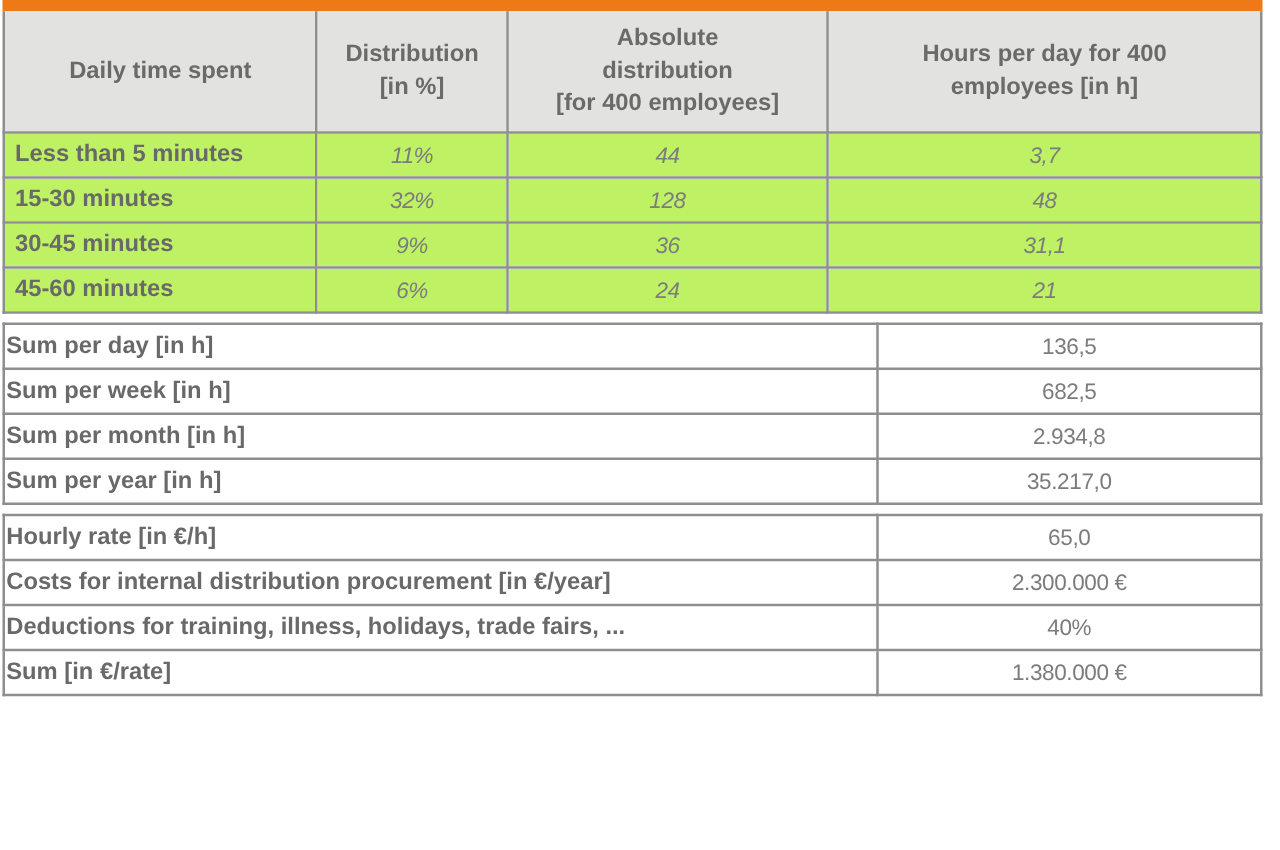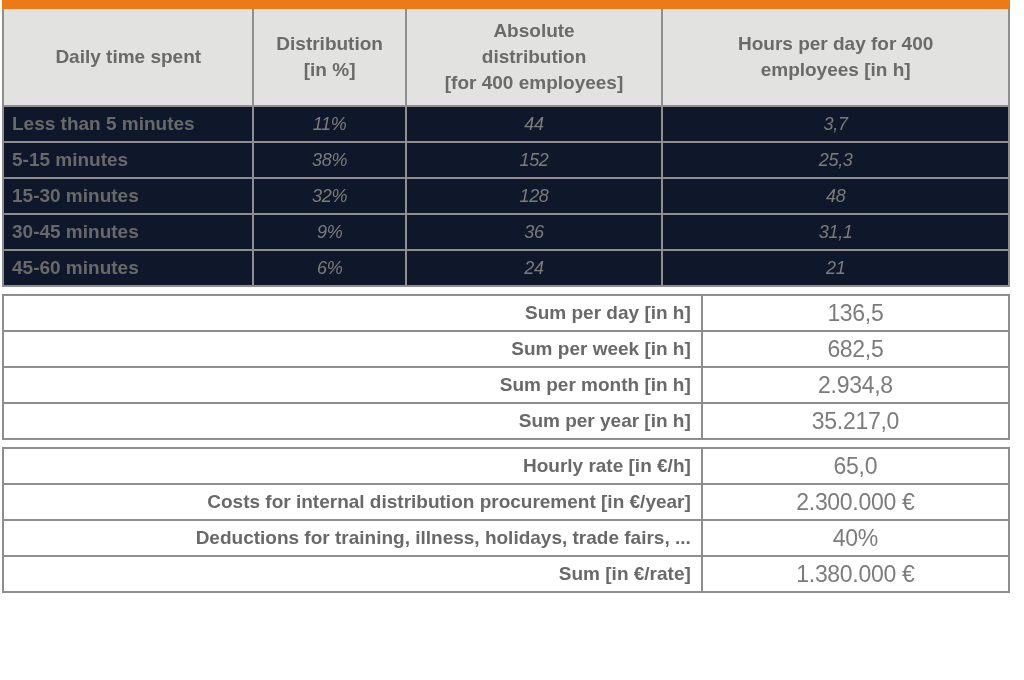--- a/index.html
+++ b/index.html
@@ -41,21 +41,21 @@
     line-height: 26px;
     text-align: center;
     vertical-align: middle;
     white-space: pre-line;
     height: 97px;
     border-top: none;
     padding: 2px 6px;
   }
   table.main td {
     height: 36px;
-    background: #0f172a;
+    background: #bef264;
     vertical-align: middle;
   }
   .col-label { width: 250px; }
   .col-dist  { width: 152px; }
   .col-abs   { width: 256px; }
   .col-hours { width: 346px; }
 
   .row-label {
     color: #696969;
     font-weight: bold;
@@ -77,27 +77,27 @@
   table.summary td {
     height: 36px;
     background: #ffffff;
     vertical-align: middle;
   }
   .sum-label {
     width: 662px;
     color: #696969;
     font-weight: bold;
     font-size: 19px;
-    text-align: right;
+    text-align: left;
     padding-right: 10px;
   }
   .sum-value {
     width: 291px;
     color: #7C7C7C;
-    font-size: 23px;
+    font-size: 18px;
     text-align: center;
     letter-spacing: -0.3px;
   }
 </style>
 </head>
 <body>
 
 <div class="sheet">
 
   <div class="accent-bar"></div>
@@ -114,26 +114,20 @@
         <th class="col-hours">Hours per day for 400
 employees [in h]</th>
       </tr>
     </thead>
     <tbody>
       <tr>
         <td class="row-label">Less than 5 minutes</td>
         <td class="cell-value">11%</td>
         <td class="cell-value">44</td>
         <td class="cell-value">3,7</td>
-      </tr>
-      <tr>
-        <td class="row-label">5-15 minutes</td>
-        <td class="cell-value">38%</td>
-        <td class="cell-value">152</td>
-        <td class="cell-value">25,3</td>
       </tr>
       <tr>
         <td class="row-label">15-30 minutes</td>
         <td class="cell-value">32%</td>
         <td class="cell-value">128</td>
         <td class="cell-value">48</td>
       </tr>
       <tr>
         <td class="row-label">30-45 minutes</td>
         <td class="cell-value">9%</td>

